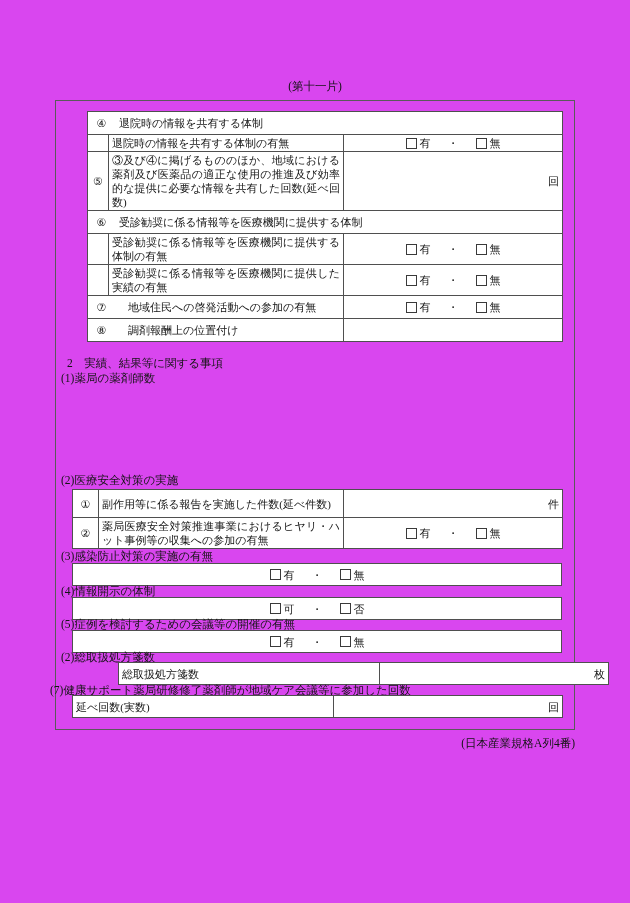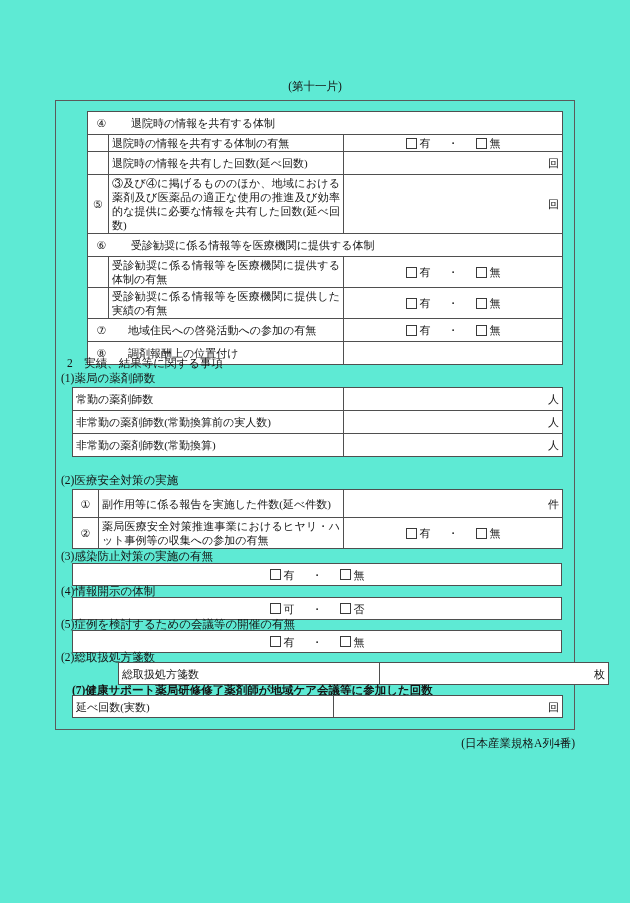--- a/index.html
+++ b/index.html
@@ -1,30 +1,30 @@
 <!DOCTYPE html>
 <html><head>
 <meta charset="utf-8">
 <style>
   html,body{margin:0;padding:0;background:#fff;}
-  .page{position:relative;width:630px;height:903px;background:#5eead4;overflow:hidden;
+  .page{position:relative;width:630px;height:903px;background:#d946ef;overflow:hidden;
         font-family:"Liberation Serif","DejaVu Serif",serif;color:#141414;}
   .hdr{position:absolute;left:0;top:79px;width:630px;text-align:center;font-size:11.5px;}
   .outer{position:absolute;left:55px;top:100px;width:518px;height:628px;border:1px solid #5a5a5a;}
   .ftr{position:absolute;left:0;right:55px;top:736px;text-align:right;font-size:11.5px;padding-left:32px;}
   .ttl{position:absolute;font-size:11.5px;line-height:13px;white-space:nowrap;}
   table.frm{position:absolute;border-collapse:collapse;table-layout:fixed;
             font-size:11px;line-height:14px;background:#fff;}
   table.frm td{border:1px solid #4f4f4f;padding:1px 3px;vertical-align:middle;overflow:hidden;}
   td.num{text-align:center;padding:1px 0;}
   td.lbl{text-align:justify;padding-left:4px;padding-right:2px;}
   td.p0{padding:1px 0;}
   .hrow{display:flex;align-items:center;}
   .hnum{flex:0 0 21px;text-align:center;}
-  .hlab{margin-left:19px;}
+  .hlab{margin-left:7px;}
   td.unit{text-align:right;padding-right:6px;}
   .cbg{display:flex;justify-content:center;align-items:center;gap:17px;}
   .cb{display:inline-flex;align-items:center;white-space:nowrap;}
   .box{display:inline-block;width:9px;height:9px;border:1px solid #3a3a3a;margin-right:3px;background:#fff;}
   .dot{display:inline-block;}
 </style>
 </head>
 <body>
 
 <div class="page">
@@ -58,27 +58,20 @@
                 <span>有</span>
               </span>
           <span class="dot">・</span>
           <span class="cb">
                 <span class="box"></span>
                 <span>無</span>
               </span>
         </div>
       </td>
     </tr>
-    <tr style="height:23px">
-      <td class="num"></td>
-      <td class="lbl">退院時の情報を共有した回数(延べ回数)</td>
-      <td class="unit">
-        <span>回</span>
-      </td>
-    </tr>
     <tr style="height:57px">
       <td class="num">⑤</td>
       <td class="lbl">③及び④に掲げるもののほか、地域における薬剤及び医薬品の適正な使用の推進及び効率的な提供に必要な情報を共有した回数(延べ回数)</td>
       <td class="unit">
         <span>回</span>
       </td>
     </tr>
     <tr style="height:23px">
       <td colspan="3" class="p0">
         <div class="hrow">
@@ -150,40 +143,20 @@
         </div>
       </td>
       <td></td>
     </tr>
   </tbody>
     </table>
 
   <div class="ttl" style="left:67px;top:357px;">2　実績、結果等に関する事項</div>
   <div class="ttl" style="left:61px;top:372px;">(1)薬局の薬剤師数</div>
 
-  <table class="frm" style="left:72px;top:387px;width:490px;">
-    <colgroup>
-        <col style="width:271px">
-        <col style="width:219px">
-      </colgroup>
-    <tbody>
-        <tr style="height:23px">
-      <td class="lbl">常勤の薬剤師数</td>
-      <td class="unit"><span>人</span></td>
-    </tr>
-    <tr style="height:23px">
-      <td class="lbl">非常勤の薬剤師数(常勤換算前の実人数)</td>
-      <td class="unit"><span>人</span></td>
-    </tr>
-    <tr style="height:23px">
-      <td class="lbl">非常勤の薬剤師数(常勤換算)</td>
-      <td class="unit"><span>人</span></td>
-    </tr>
-  </tbody>
-    </table>
 
 
   <div class="ttl" style="left:61px;top:474px;">(2)医療安全対策の実施</div>
 
   <table class="frm" style="left:72px;top:489px;width:490px;">
     <colgroup>
         <col style="width:26px">
         <col style="width:245px">
         <col style="width:219px">
       </colgroup>
@@ -283,21 +256,21 @@
         <col style="width:229px">
       </colgroup>
     <tbody>
         <tr style="height:22px">
       <td class="lbl">総取扱処方箋数</td>
       <td class="unit"><span>枚</span></td>
     </tr>
   </tbody>
     </table>
 
-  <div class="ttl" style="left:72px;top:684px;font-weight:bold;">(7)健康サポート薬局研修修了薬剤師が地域ケア会議等に参加した回数</div>
+  <div class="ttl" style="left:50px;top:684px;">(7)健康サポート薬局研修修了薬剤師が地域ケア会議等に参加した回数</div>
   <table class="frm" style="left:72px;top:695px;width:490px;">
     <colgroup>
         <col style="width:261px">
         <col style="width:229px">
       </colgroup>
     <tbody>
         <tr style="height:22px">
       <td class="lbl">延べ回数(実数)</td>
       <td class="unit"><span>回</span></td>
     </tr>

